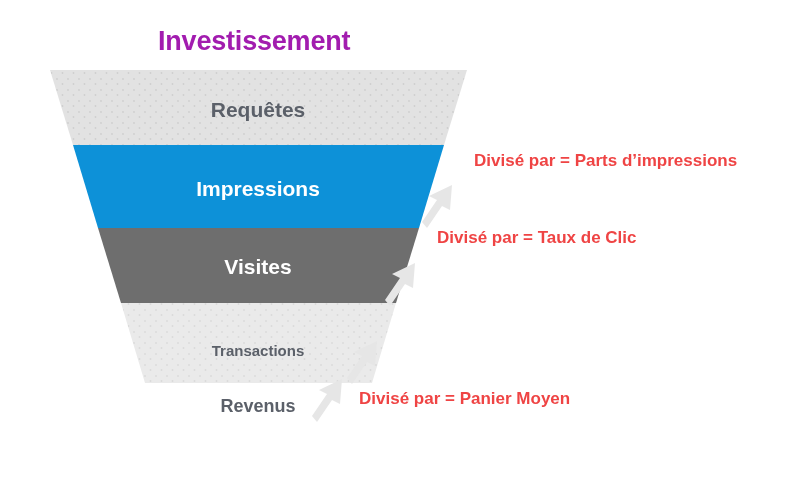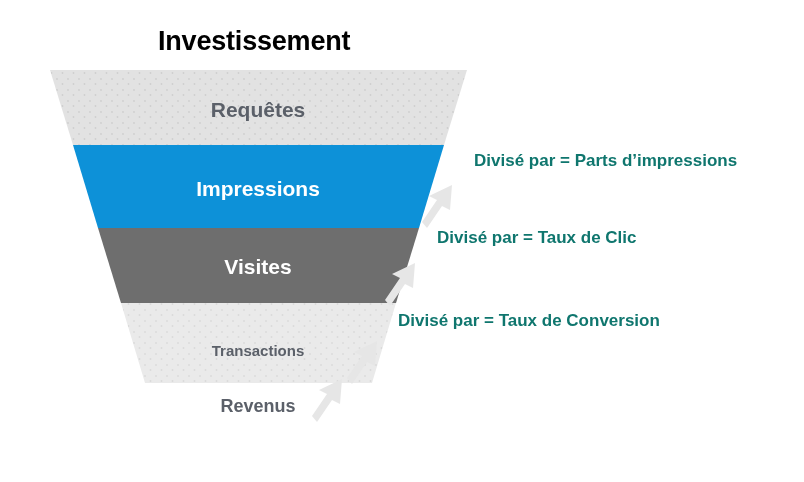--- a/index.html
+++ b/index.html
@@ -18,21 +18,21 @@
   #diagram-root {
     position: absolute;
     inset: 0;
   }
   .chart-title {
     position: absolute;
     left: 158px;
     top: 26px;
     font-size: 27px;
     font-weight: bold;
-    color: #000000;
+    color: #a21caf;
     letter-spacing: -0.2px;
     white-space: nowrap;
   }
   #funnel-svg {
     position: absolute;
     left: 0;
     top: 0;
   }
   .stage-label {
     position: absolute;
@@ -76,21 +76,21 @@
   #label-revenus {
     left: 0; right: 0;
     top: 396px;
     font-size: 18px;
     transform: translateX(-144px);
   }
   .annotation {
     position: absolute;
     white-space: nowrap;
     font-weight: bold;
-    color: #0f766e;
+    color: #ef4444;
     font-size: 17px;
   }
   #annotation-0 { left: 474px; top: 151px; }
   #annotation-1 { left: 437px; top: 228px; text-align: right; }
   #annotation-2 { left: 398px; top: 311px; }
   #annotation-3 { left: 359px; top: 389px; }
 </style>
 </head>
 <body>
 
@@ -144,16 +144,16 @@
   <div class="stage-label inside-dark" id="label-visites">Visites</div>
 
   <div class="stage-label inside-light" id="label-transactions">Transactions</div>
 
   <div class="stage-label below" id="label-revenus">Revenus</div>
 
   <div class="annotation" id="annotation-0">Divisé par = Parts d’impressions</div>
 
   <div class="annotation" id="annotation-1">Divisé par = Taux de Clic</div>
 
-  <div class="annotation" id="annotation-2">Divisé par = Taux de Conversion</div>
 
+  <div class="annotation" id="annotation-3">Divisé par = Panier Moyen</div>
 
 </div>
 
 </body></html>

